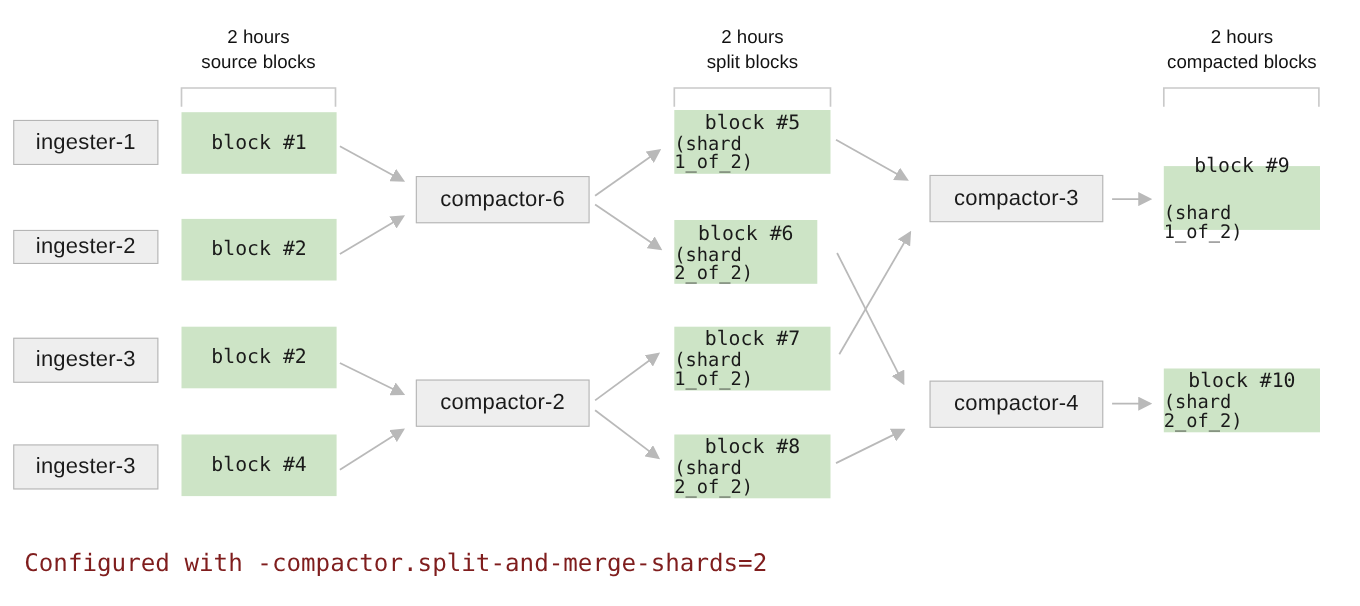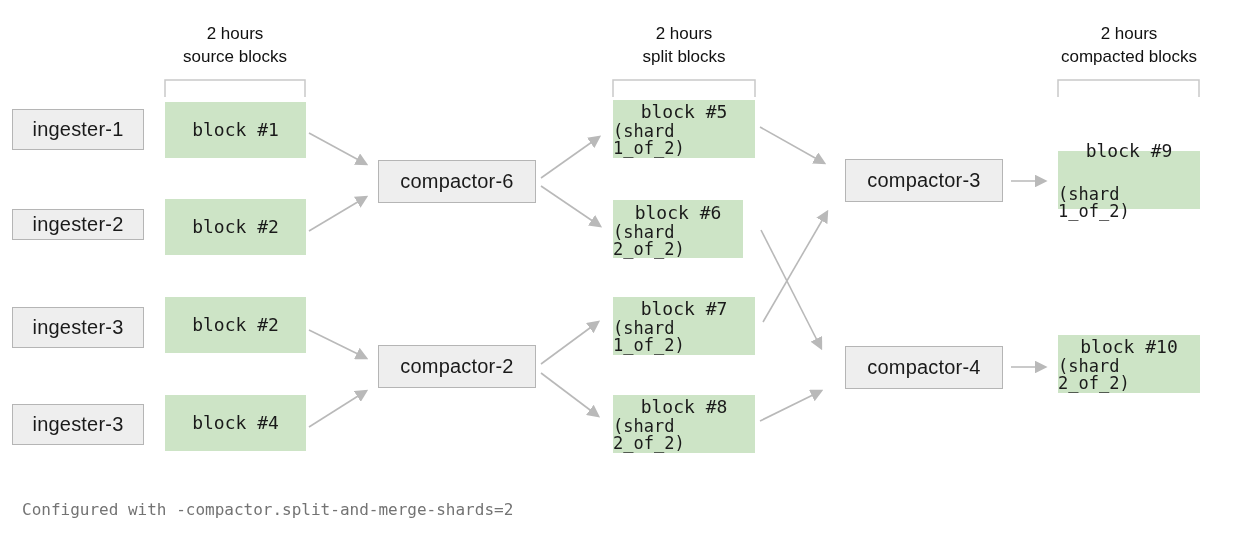--- a/index.html
+++ b/index.html
@@ -30,21 +30,21 @@
   }
   .blabel{font-size:18px;line-height:22px;}
   .bshard{font-size:17px;line-height:17px;}
   .col-header{
     position:absolute;text-align:center;font-size:17px;line-height:23px;color:#111;
     display:flex;flex-direction:column;
   }
   .footer{
     position:absolute;left:22px;top:500px;
     font-family:"DejaVu Sans Mono","Liberation Mono",monospace;
-    font-size:16px;color:#737373;white-space:pre;
+    font-size:22px;color:#7f1d1d;white-space:pre;
   }
 </style>
 </head>
 <body>
 
 <div class="stage">
 
   <svg class="layer" width="1236" height="551" viewBox="0 0 1236 551">
     <defs>
       <marker id="ah" viewBox="0 0 10 10" refX="8" refY="5" markerWidth="8" markerHeight="8" orient="auto">

